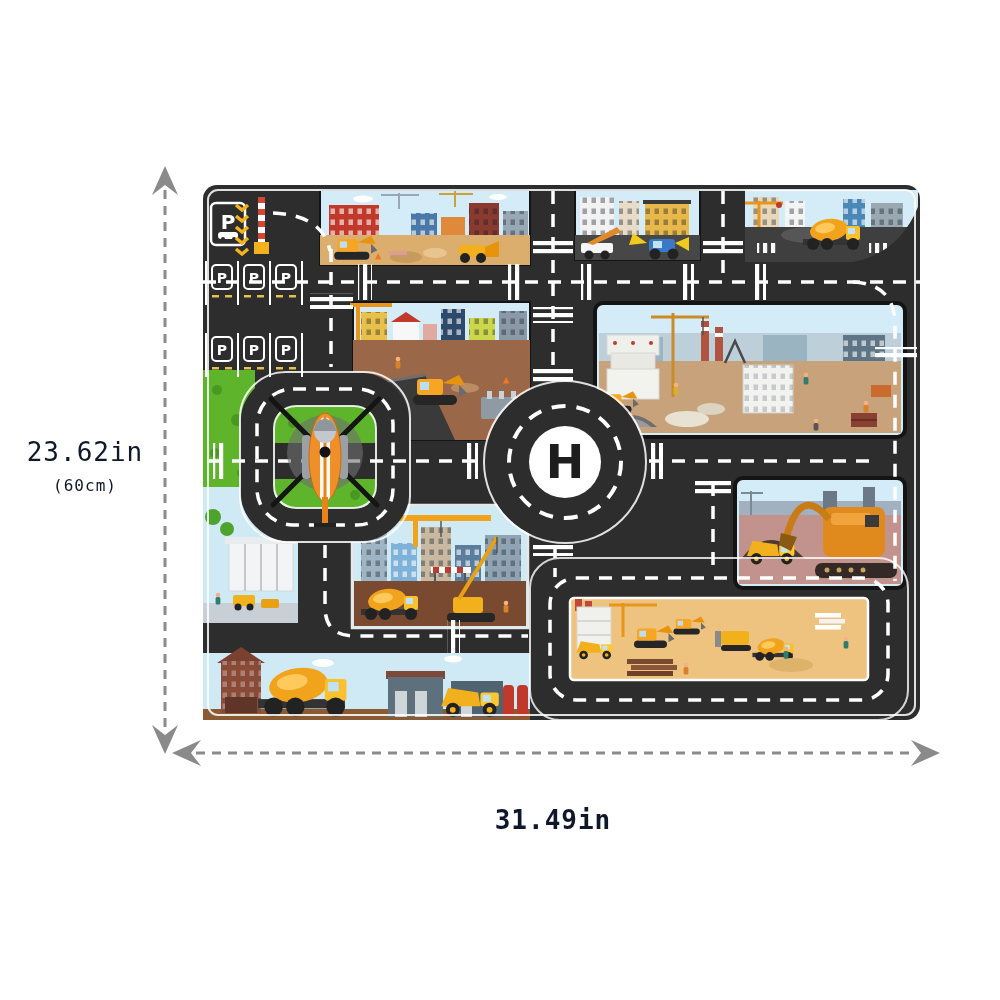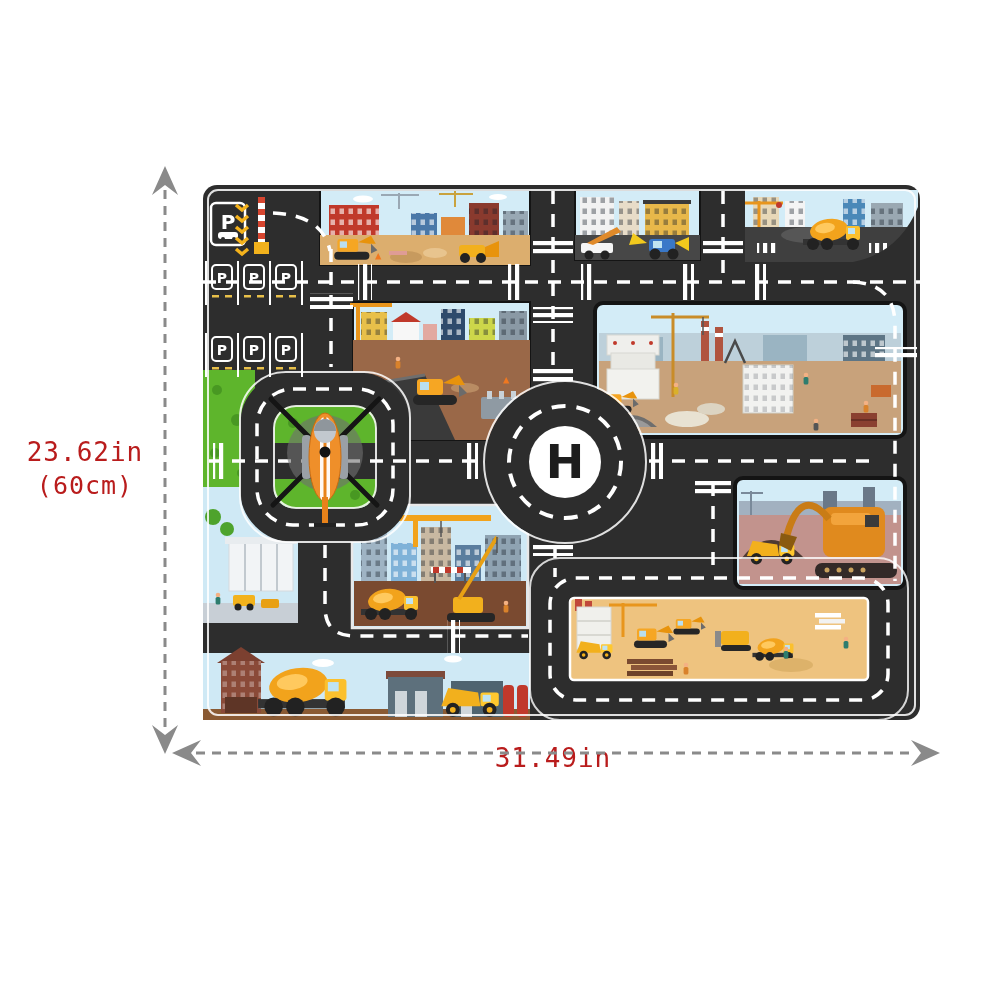--- a/index.html
+++ b/index.html
@@ -1,22 +1,22 @@
 <!DOCTYPE html>
 <html><head>
 <meta charset="utf-8">
 <style>
   html,body{margin:0;padding:0;background:#fff;}
   .canvas{position:relative;width:1000px;height:1000px;background:#ffffff;overflow:hidden;
           font-family:"DejaVu Sans Mono", monospace;}
-  .dim-label{position:absolute;color:#b91c1c;text-align:center;line-height:33px;
+  .dim-label{position:absolute;color:#0f172a;text-align:center;line-height:33px;
              font-size:26px;letter-spacing:1px;}
-  .dim-label .cm{font-size:25px;}
+  .dim-label .cm{font-size:16px;}
   #dim-left{left:10px;top:436px;width:150px;}
-  #dim-bottom{left:413px;top:742px;width:280px;}
+  #dim-bottom{left:413px;top:804px;width:280px;font-weight:bold;}
   svg{position:absolute;display:block;}
   text{font-family:"DejaVu Sans", sans-serif;}
 </style>
 </head>
 <body>
 
 <div class="canvas">
 
   <div class="dim-label" id="dim-left">
     <div>23.62in</div>

